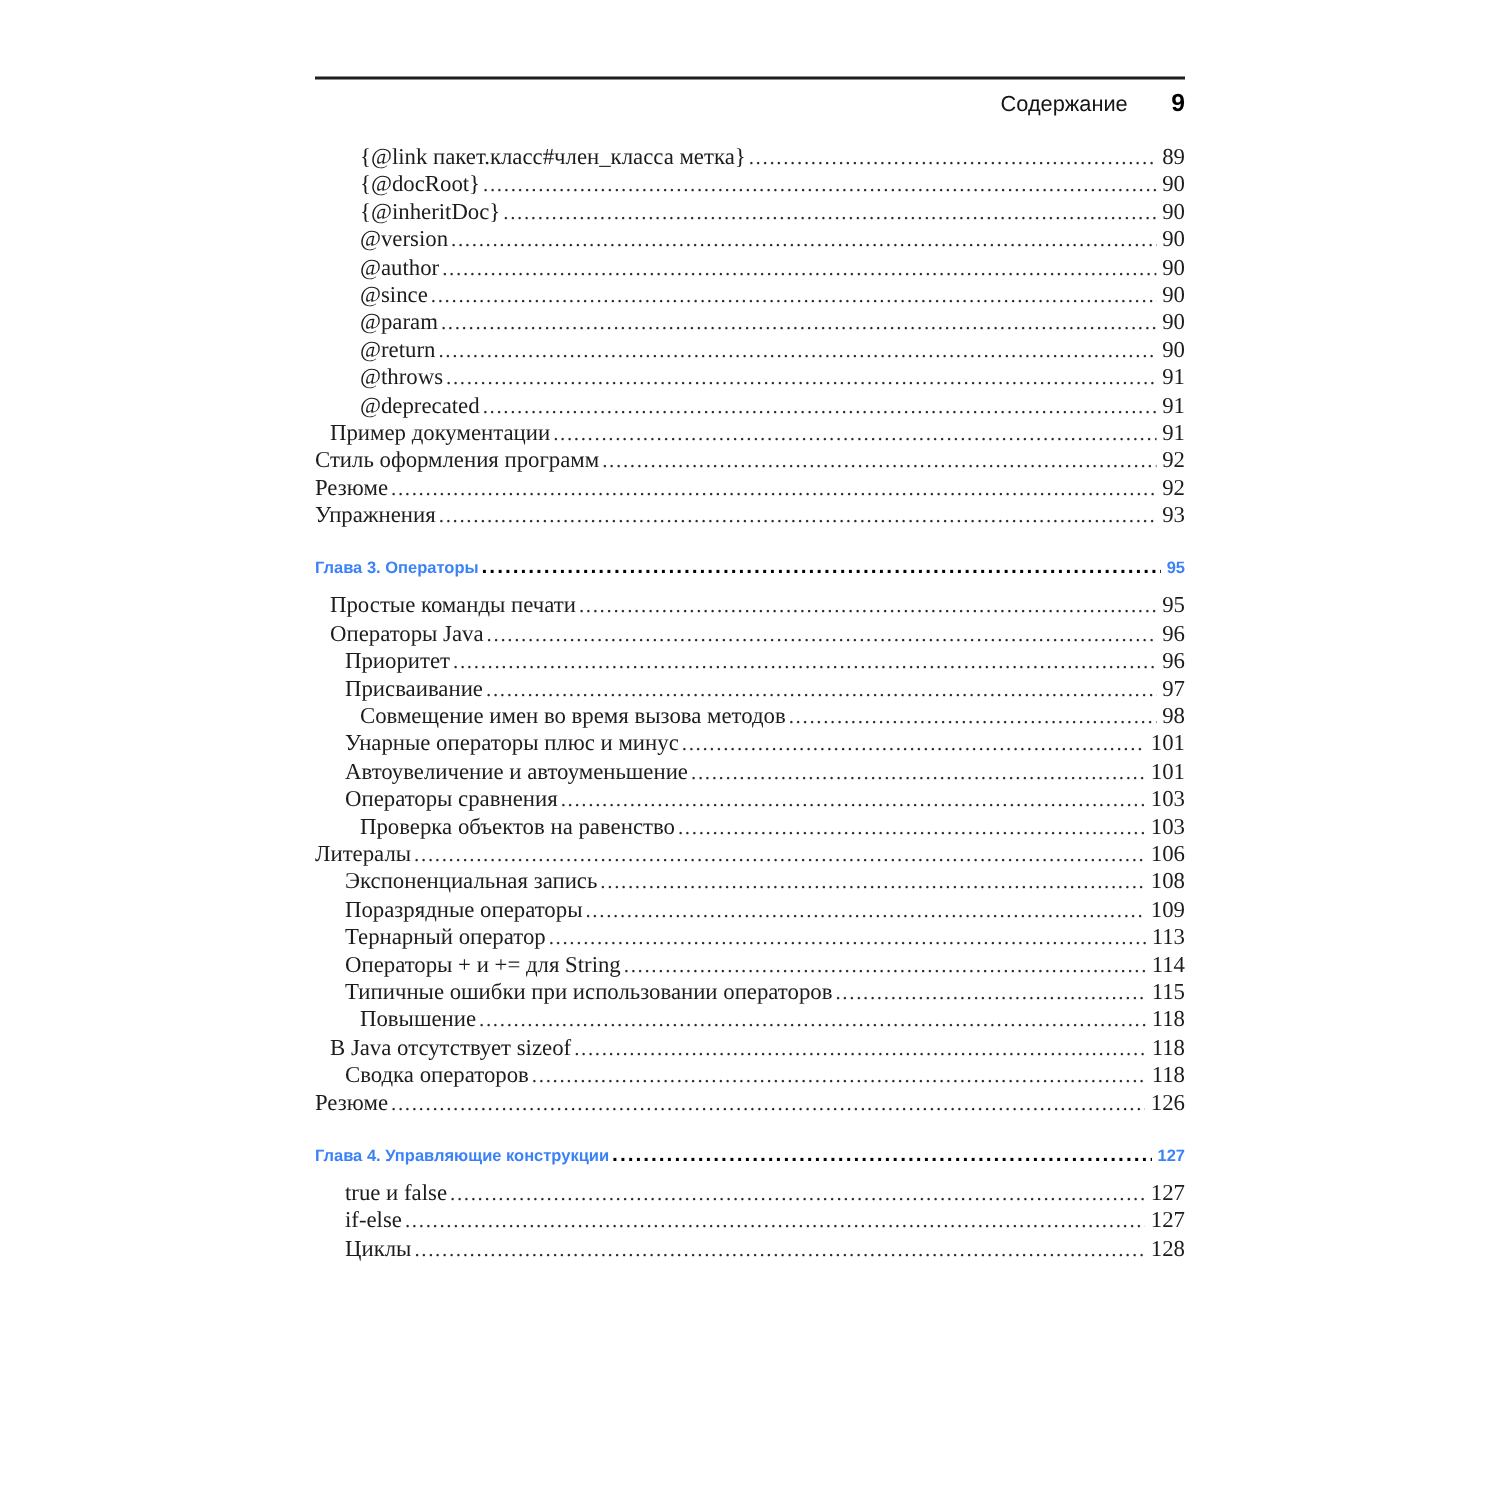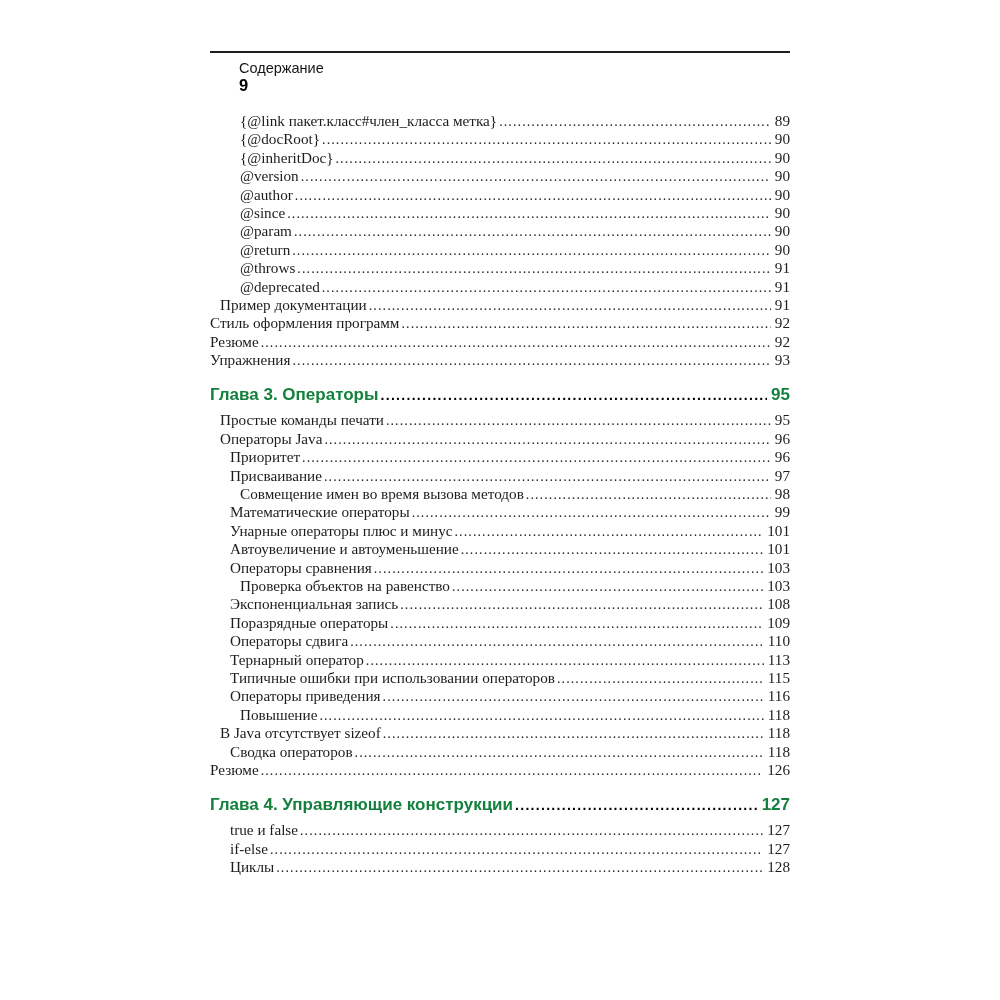--- a/index.html
+++ b/index.html
@@ -27,21 +27,20 @@
     height: 0;
   }
   .header-row {
     display: flex;
     justify-content: flex-end;
     align-items: baseline;
     margin-top: 7px;
     font-family: "Liberation Sans", sans-serif;
     font-size: 14.5px;
     color: #141414;
-    flex-direction: column;
   }
   .header-page {
     font-weight: 700;
     font-size: 16.5px;
     margin-left: 29px;
     color: #000;
   }
   .toc {
     margin-top: 17px;
   }
@@ -74,25 +73,25 @@
     padding-left: 3px;
     text-align: center;
   }
   .lvl0 .title { padding-left: 0; }
   .lvl1 .title { padding-left: 10px; }
   .lvl2 .title { padding-left: 20px; }
   .lvl3 .title { padding-left: 30px; }
   .chapter {
     font-family: "Liberation Sans", sans-serif;
     font-weight: 700;
-    font-size: 17px;
+    font-size: 11px;
     height: 19px;
     margin-top: 16px;
     margin-bottom: 7px;
-    color: #15803d;
+    color: #3b82f6;
   }
   .chapter .leader::after {
     font-weight: 700;
     letter-spacing: 1.3px;
     color: #000;
   }
 </style>
 </head>
 <body>
 
@@ -198,73 +197,68 @@
     <span class="title">Присваивание</span>
     <span class="leader"></span>
     <span class="pagenum">97</span>
   </div>
         <div class="row lvl3">
     <span class="title">Совмещение имен во время вызова методов</span>
     <span class="leader"></span>
     <span class="pagenum">98</span>
   </div>
         <div class="row lvl2">
-    <span class="title">Математические операторы</span>
-    <span class="leader"></span>
-    <span class="pagenum">99</span>
-  </div>
-        <div class="row lvl2">
     <span class="title">Унарные операторы плюс и минус</span>
     <span class="leader"></span>
     <span class="pagenum">101</span>
   </div>
         <div class="row lvl2">
     <span class="title">Автоувеличение и автоуменьшение</span>
     <span class="leader"></span>
     <span class="pagenum">101</span>
   </div>
         <div class="row lvl2">
     <span class="title">Операторы сравнения</span>
     <span class="leader"></span>
     <span class="pagenum">103</span>
   </div>
         <div class="row lvl3">
     <span class="title">Проверка объектов на равенство</span>
     <span class="leader"></span>
     <span class="pagenum">103</span>
   </div>
+        <div class="row lvl0">
+    <span class="title">Литералы</span>
+    <span class="leader"></span>
+    <span class="pagenum">106</span>
+  </div>
         <div class="row lvl2">
     <span class="title">Экспоненциальная запись</span>
     <span class="leader"></span>
     <span class="pagenum">108</span>
   </div>
         <div class="row lvl2">
     <span class="title">Поразрядные операторы</span>
     <span class="leader"></span>
     <span class="pagenum">109</span>
   </div>
         <div class="row lvl2">
-    <span class="title">Операторы сдвига</span>
-    <span class="leader"></span>
-    <span class="pagenum">110</span>
-  </div>
-        <div class="row lvl2">
     <span class="title">Тернарный оператор</span>
     <span class="leader"></span>
     <span class="pagenum">113</span>
   </div>
         <div class="row lvl2">
+    <span class="title">Операторы + и += для String</span>
+    <span class="leader"></span>
+    <span class="pagenum">114</span>
+  </div>
+        <div class="row lvl2">
     <span class="title">Типичные ошибки при использовании операторов</span>
     <span class="leader"></span>
     <span class="pagenum">115</span>
-  </div>
-        <div class="row lvl2">
-    <span class="title">Операторы приведения</span>
-    <span class="leader"></span>
-    <span class="pagenum">116</span>
   </div>
         <div class="row lvl3">
     <span class="title">Повышение</span>
     <span class="leader"></span>
     <span class="pagenum">118</span>
   </div>
         <div class="row lvl1">
     <span class="title">В Java отсутствует sizeof</span>
     <span class="leader"></span>
     <span class="pagenum">118</span>

